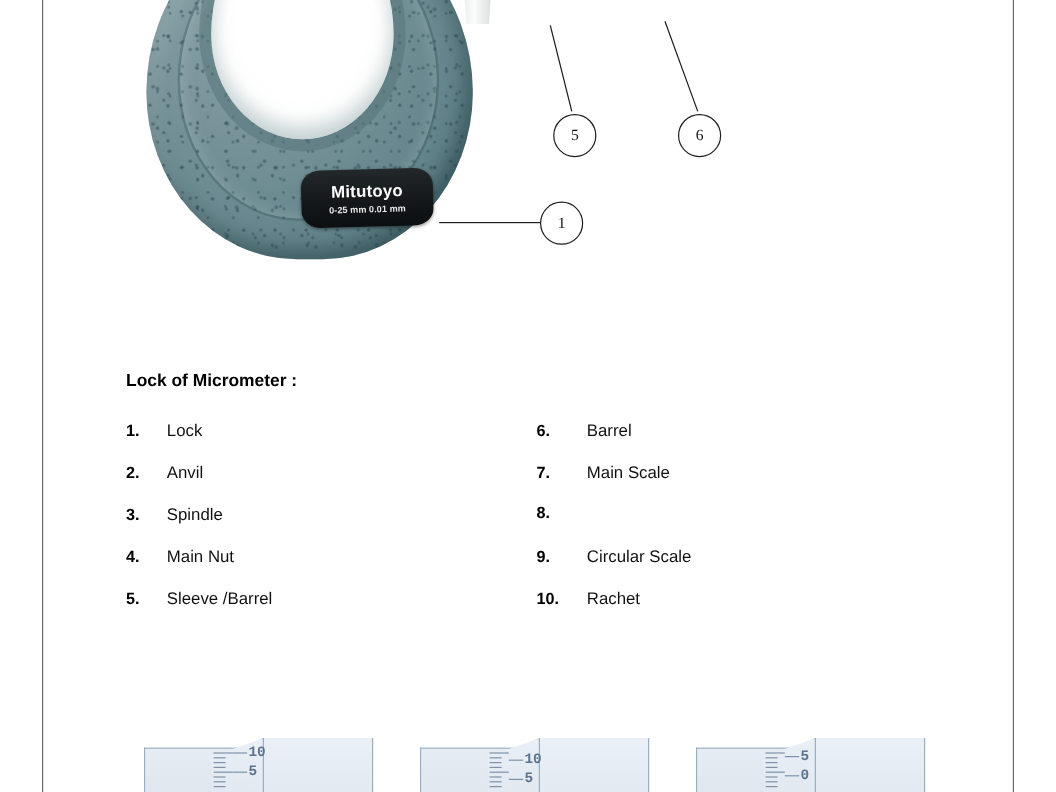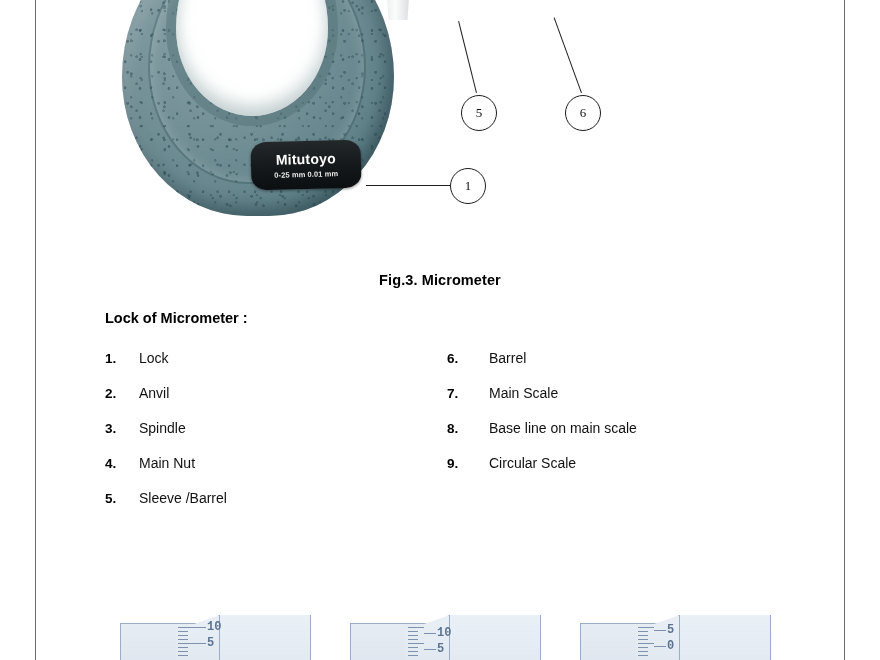--- a/index.html
+++ b/index.html
@@ -164,21 +164,20 @@
         <span>1</span>
       </div>
       <div class="callout" style="left:425px;top:95px;">
         <span>5</span>
       </div>
       <div class="callout" style="left:529px;top:95px;">
         <span>6</span>
       </div>
     </div>
 
-    <div class="caption">Fig.3. Micrometer</div>
   </div>
 
   <div class="parts">
     <div class="parts-title">Lock of Micrometer :</div>
 
     <div class="col left">
       <div class="prow">
         <span class="pnum">1.</span>
         <span class="plabel">Lock</span>
       </div>
@@ -204,25 +203,28 @@
       <div class="prow">
         <span class="pnum">6.</span>
         <span class="plabel">Barrel</span>
       </div>
       <div class="prow">
         <span class="pnum">7.</span>
         <span class="plabel">Main Scale</span>
       </div>
       <div class="prow">
         <span class="pnum">8.</span>
-        <span class="plabel">Base line on main scale</span>
       </div>
       <div class="prow">
         <span class="pnum">9.</span>
         <span class="plabel">Circular Scale</span>
+      </div>
+      <div class="prow">
+        <span class="pnum">10.</span>
+        <span class="plabel">Rachet</span>
       </div>
     </div>
   </div>
 
   <div class="diagrams">
 
     <div class="dia" style="left:84px;">
       <div class="sleeve-body"></div>
       <div class="cone"></div>
       <div class="barrel"></div>

